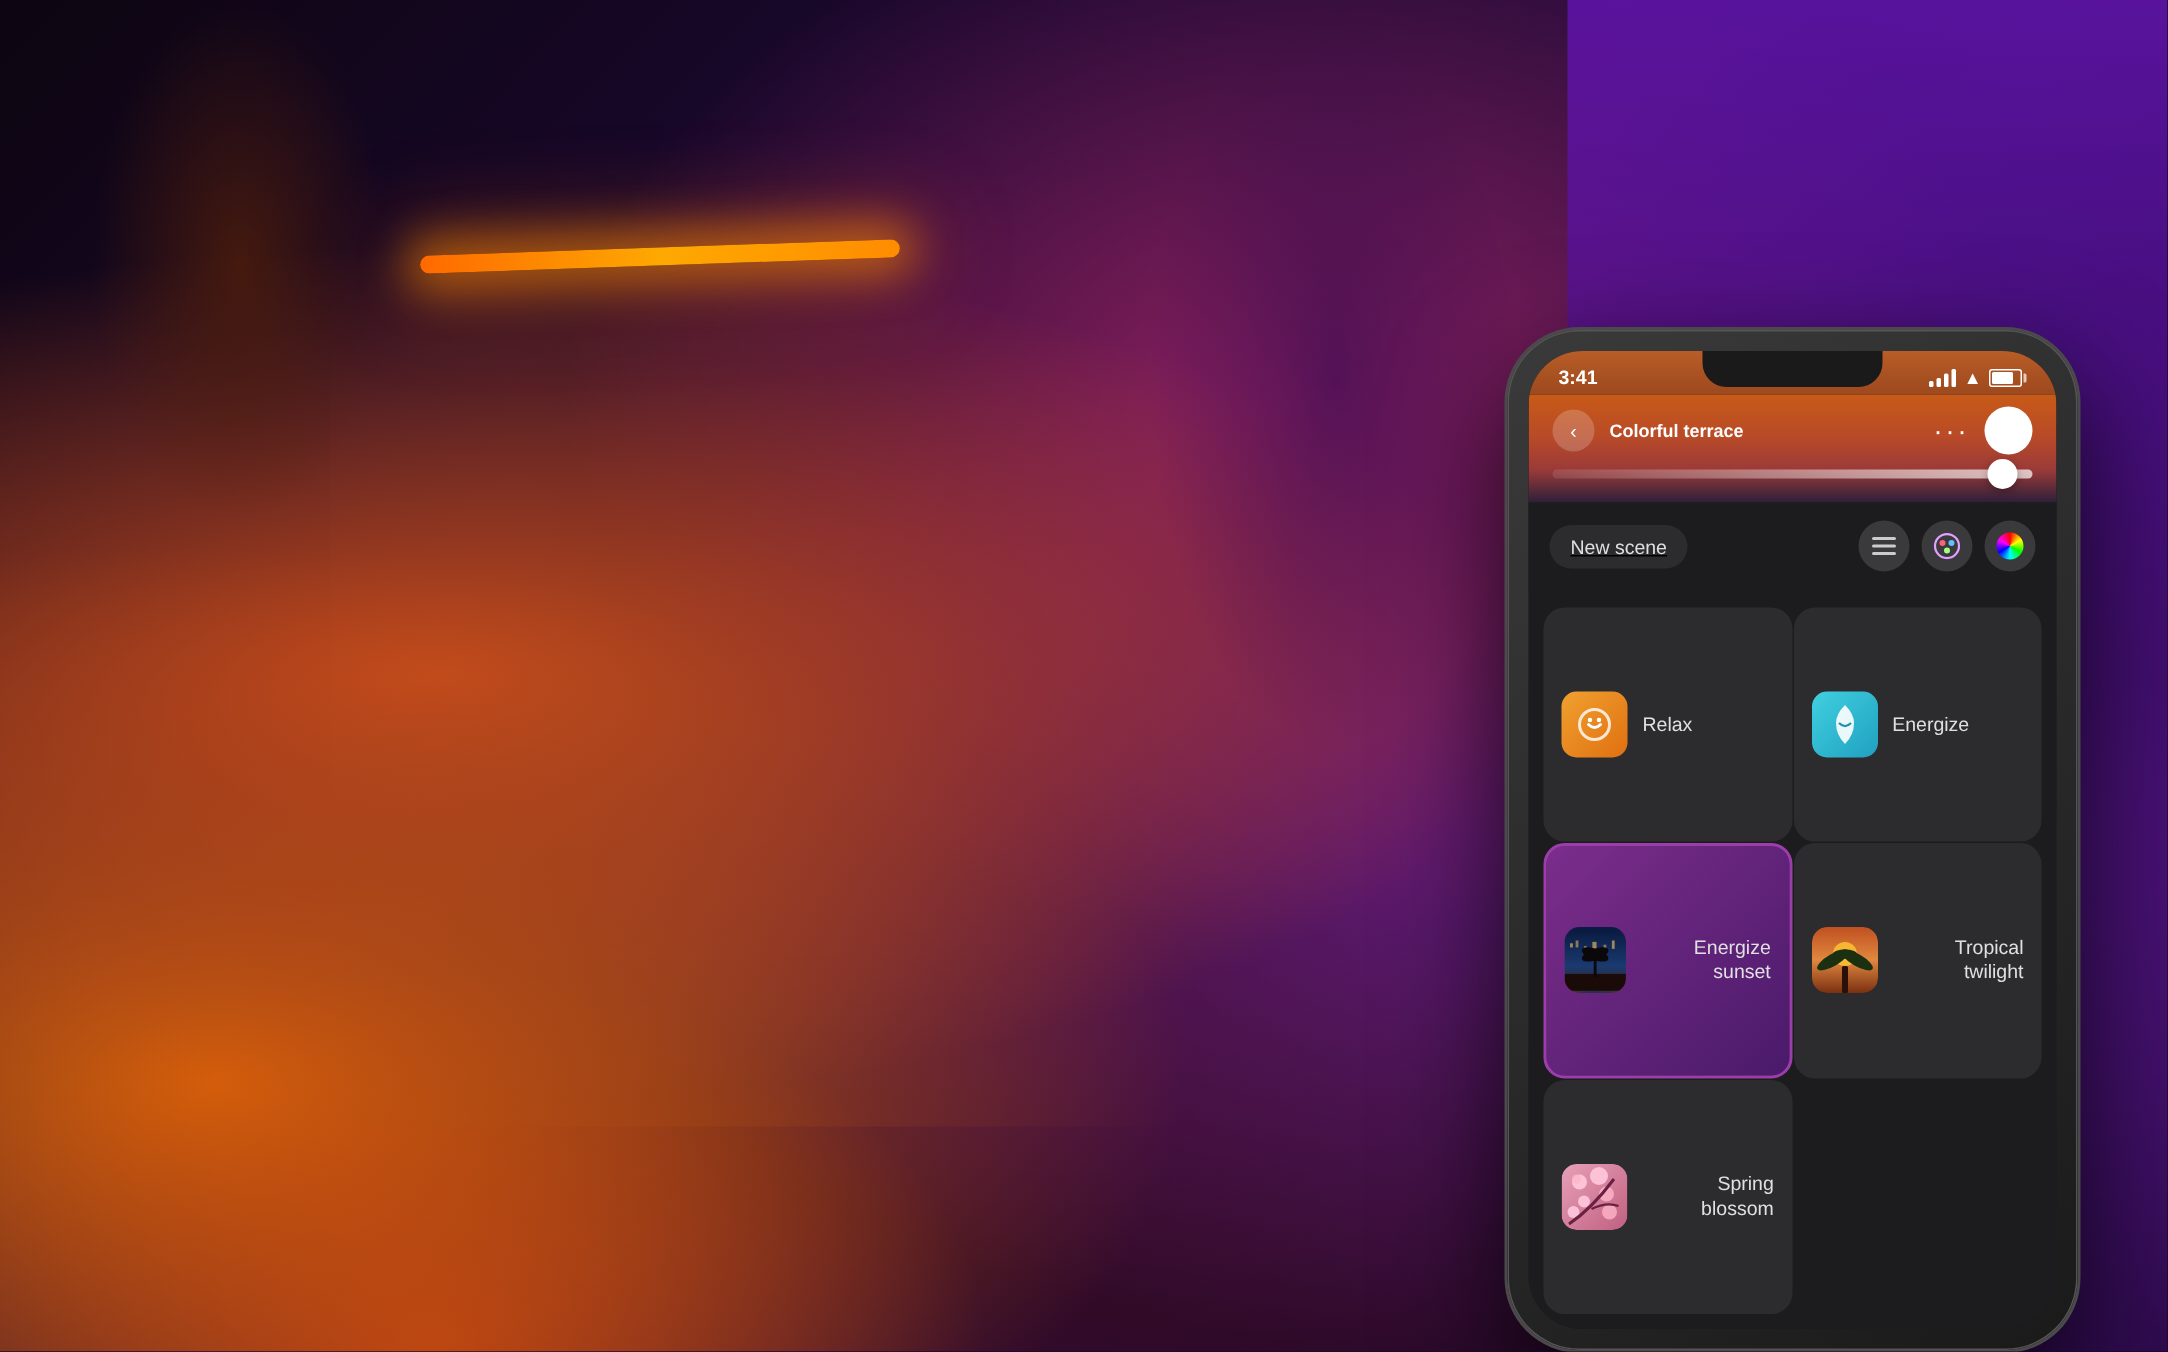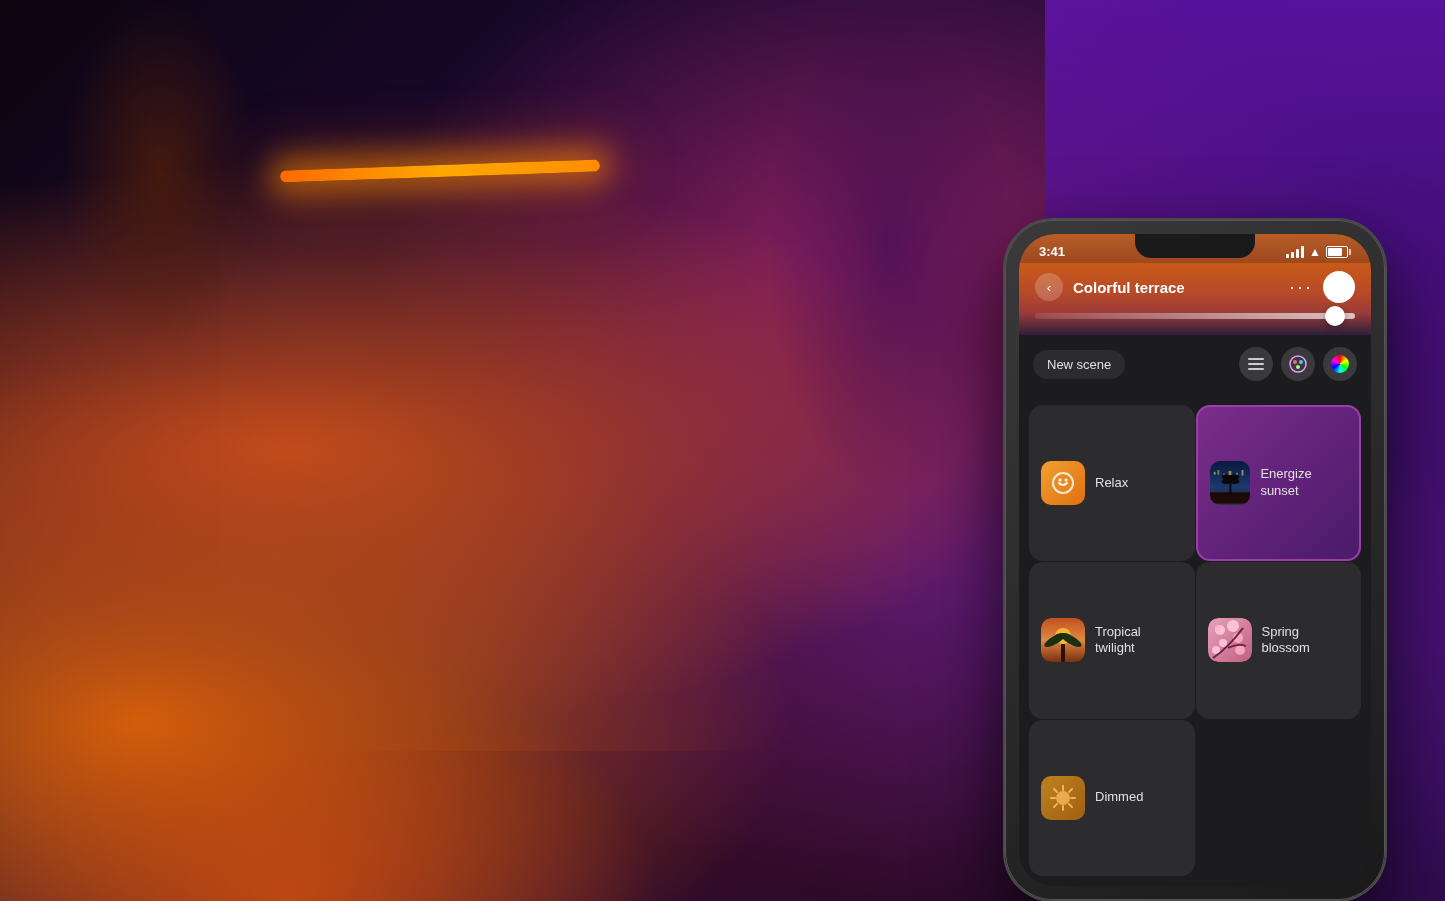--- a/index.html
+++ b/index.html
@@ -225,21 +225,21 @@
       display: flex;
       align-items: center;
       justify-content: center;
       cursor: pointer;
       color: white;
       font-size: 13px;
     }
 
     .header-title {
       flex: 1;
-      font-size: 15px;
+      font-size: 12px;
       font-weight: 700;
       color: white;
     }
 
     .more-btn {
       color: white;
       font-size: 18px;
       cursor: pointer;
       letter-spacing: 2px;
     }
@@ -287,20 +287,21 @@
     }
 
     
     .filter-bar {
       display: flex;
       align-items: center;
       padding: 12px 14px;
       gap: 10px;
       background: #1c1c1e;
       flex-shrink: 0;
+      text-decoration: underline;
     }
 
     .new-scene-btn {
       background: #2c2c2e;
       color: #e0e0e0;
       border: none;
       border-radius: 20px;
       padding: 7px 14px;
       font-size: 13px;
       cursor: pointer;
@@ -337,20 +338,21 @@
     }
 
     
     .scenes-grid {
       display: grid;
       grid-template-columns: 1fr 1fr;
       gap: 1px;
       padding: 12px 10px 10px;
       overflow-y: auto;
       flex: 1;
+      text-align: right;
     }
 
     .scene-card {
       background: #2c2c2e;
       border-radius: 14px;
       padding: 12px;
       display: flex;
       align-items: center;
       gap: 10px;
       cursor: pointer;
@@ -545,20 +547,29 @@
                 <path d="M9 13 Q13 17 17 13" stroke="white" stroke-width="2" fill="none" stroke-linecap="round"></path>
                 <circle cx="10" cy="10" r="1.5" fill="white"></circle>
                 <circle cx="16" cy="10" r="1.5" fill="white"></circle>
               </svg>
             </div>
             <span class="scene-name">Relax</span>
           </div>
 
 
 
+          <div class="scene-card">
+            <div class="scene-icon energize-icon energize">
+              <svg width="28" height="30" viewBox="0 0 28 30" fill="none">
+                <path d="M14 2 Q20 8 20 14 Q20 22 14 28 Q8 22 8 14 Q8 8 14 2Z" fill="rgba(255,255,255,0.9)"></path>
+                <path d="M10 14 Q14 18 18 14" stroke="#2090b0" stroke-width="1.5" fill="none"></path>
+              </svg>
+            </div>
+            <span class="scene-name">Energize</span>
+          </div>
 
           <div class="scene-card highlighted">
             <div class="savanna-img">
               <svg width="44" height="44" viewBox="0 0 44 44">
                 <defs>
                   <linearGradient id="sg" x1="0" y1="0" x2="0" y2="1">
                     <stop offset="0%" stop-color="#0a1a40"></stop>
                     <stop offset="60%" stop-color="#1a3a70"></stop>
                     <stop offset="100%" stop-color="#3a2010"></stop>
                   </linearGradient>
@@ -627,35 +638,19 @@
                 <circle cx="8" cy="32" r="4" fill="rgba(255,200,220,0.9)"></circle>
 
                 <path d="M5 40 Q20 30 35 10" stroke="#6a2040" stroke-width="2" fill="none"></path>
                 <path d="M20 30 Q30 25 38 28" stroke="#6a2040" stroke-width="1.5" fill="none"></path>
               </svg>
             </div>
             <span class="scene-name">Spring blossom</span>
           </div>
 
 
-          <div class="scene-card">
-            <div class="scene-icon dimmed">
-              <svg width="28" height="28" viewBox="0 0 28 28" fill="none">
-                <circle cx="14" cy="14" r="7" fill="rgba(255,200,100,0.7)"></circle>
-                <line x1="14" y1="2" x2="14" y2="6" stroke="rgba(255,200,100,0.8)" stroke-width="2" stroke-linecap="round"></line>
-                <line x1="14" y1="22" x2="14" y2="26" stroke="rgba(255,200,100,0.8)" stroke-width="2" stroke-linecap="round"></line>
-                <line x1="2" y1="14" x2="6" y2="14" stroke="rgba(255,200,100,0.8)" stroke-width="2" stroke-linecap="round"></line>
-                <line x1="22" y1="14" x2="26" y2="14" stroke="rgba(255,200,100,0.8)" stroke-width="2" stroke-linecap="round"></line>
-                <line x1="5" y1="5" x2="8" y2="8" stroke="rgba(255,200,100,0.8)" stroke-width="2" stroke-linecap="round"></line>
-                <line x1="20" y1="20" x2="23" y2="23" stroke="rgba(255,200,100,0.8)" stroke-width="2" stroke-linecap="round"></line>
-                <line x1="23" y1="5" x2="20" y2="8" stroke="rgba(255,200,100,0.8)" stroke-width="2" stroke-linecap="round"></line>
-                <line x1="8" y1="20" x2="5" y2="23" stroke="rgba(255,200,100,0.8)" stroke-width="2" stroke-linecap="round"></line>
-              </svg>
-            </div>
-            <span class="scene-name">Dimmed</span>
-          </div>
 
         </div>
       </div>
 
     </div>
   </div>
 </div>
 
 </body></html>

